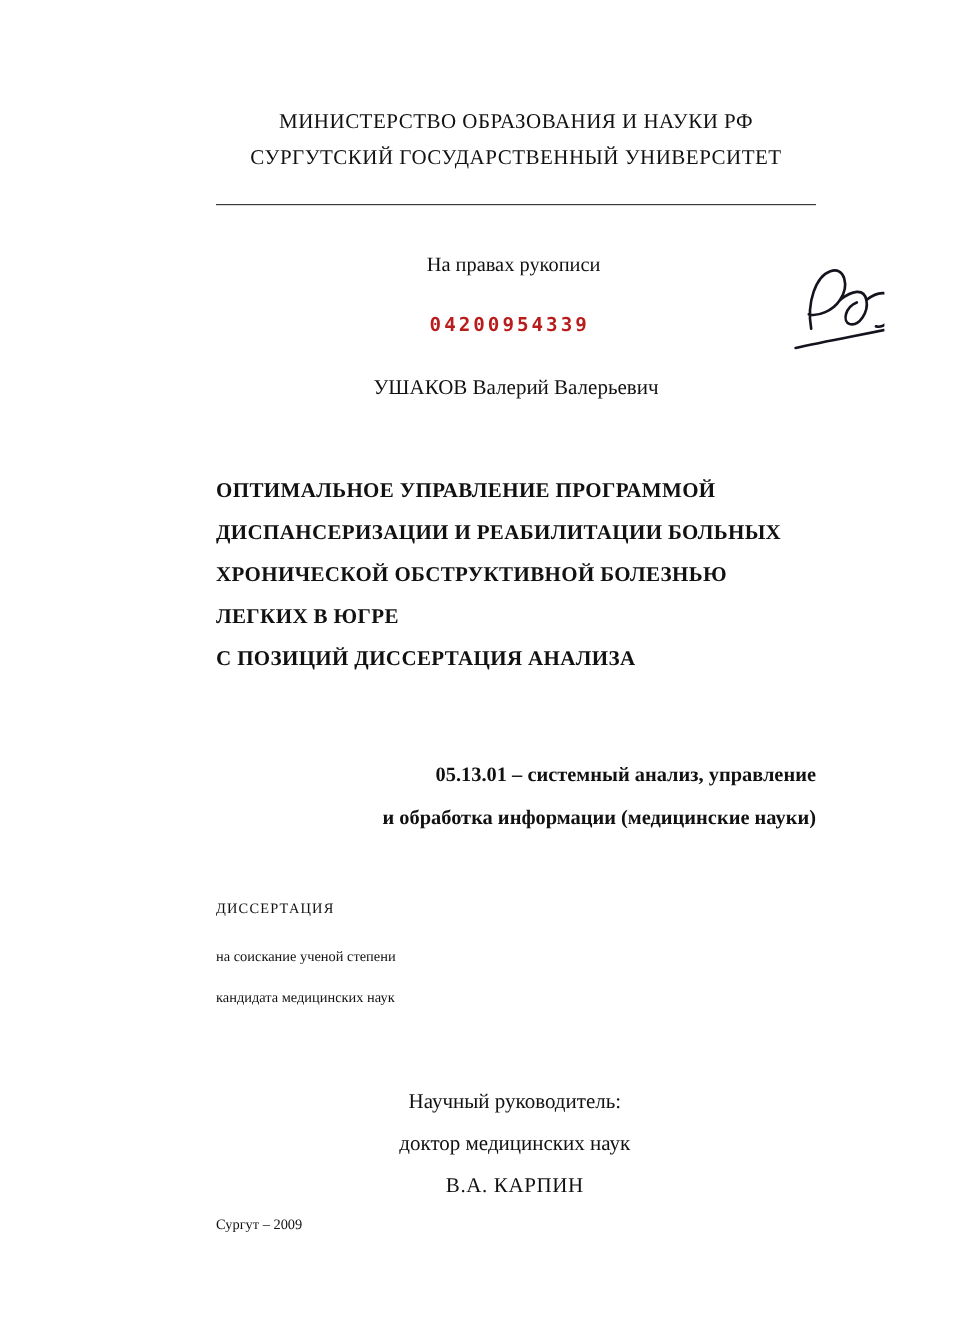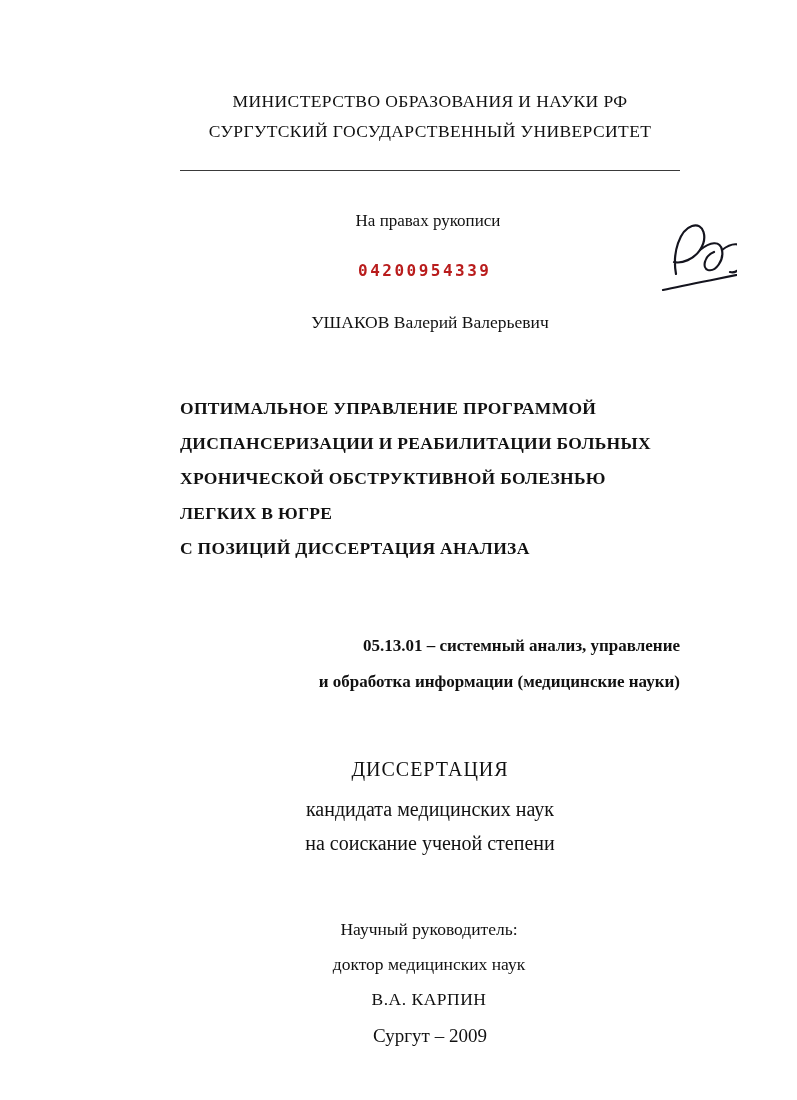--- a/index.html
+++ b/index.html
@@ -72,42 +72,41 @@
     margin-top: 58px;
   }
   .specialty-block {
     text-align: right;
     font-size: 17px;
     line-height: 36px;
     margin-top: 62px;
     font-weight: bold;
   }
   .dissertation-block {
-    text-align: center;
-    font-size: 20px;
+    font-size: 12px;
     line-height: 34px;
-    margin-top: 52px;
+    margin-top: 40px;
   }
   .dissertation-heading {
     letter-spacing: 1px;
     margin-bottom: 6px;
   }
   .supervisor-block {
     text-align: center;
     font-size: 17.5px;
     line-height: 35px;
     margin-top: 52px;
     padding-right: 2px;
   }
   .supervisor-name {
     letter-spacing: 0.5px;
   }
   .footer-year {
-    text-align: center;
-    font-size: 19px;
+    text-align: left;
+    font-size: 12px;
     margin-top: 8px;
   }
 </style>
 </head>
 <body>
 
 <div class="page">
   <div class="content">
 
     <div class="header-block">
@@ -130,22 +129,22 @@
       <div>С ПОЗИЦИЙ ДИССЕРТАЦИЯ АНАЛИЗА</div>
     </div>
 
     <div class="specialty-block">
       <div>05.13.01 – системный анализ, управление</div>
       <div>и обработка информации (медицинские науки)</div>
     </div>
 
     <div class="dissertation-block">
       <div class="dissertation-heading">ДИССЕРТАЦИЯ</div>
+      <div>на соискание ученой степени</div>
       <div>кандидата медицинских наук</div>
-      <div>на соискание ученой степени</div>
     </div>
 
     <div class="supervisor-block">
       <div>Научный руководитель:</div>
       <div>доктор медицинских наук</div>
       <div class="supervisor-name">В.А. КАРПИН</div>
     </div>
 
     <div class="footer-year">Сургут – 2009</div>
 

